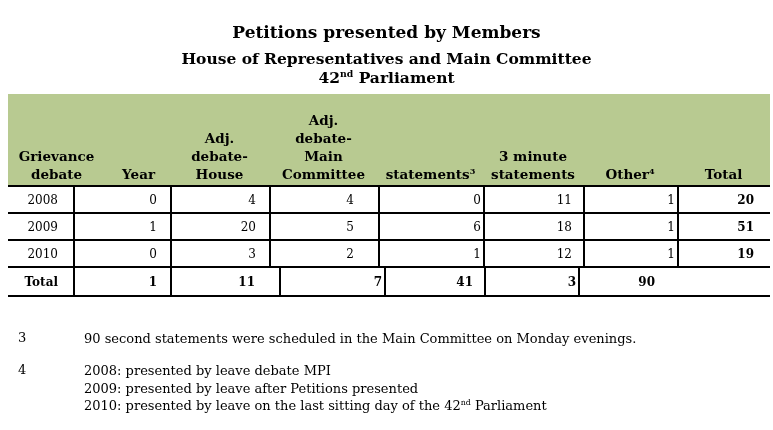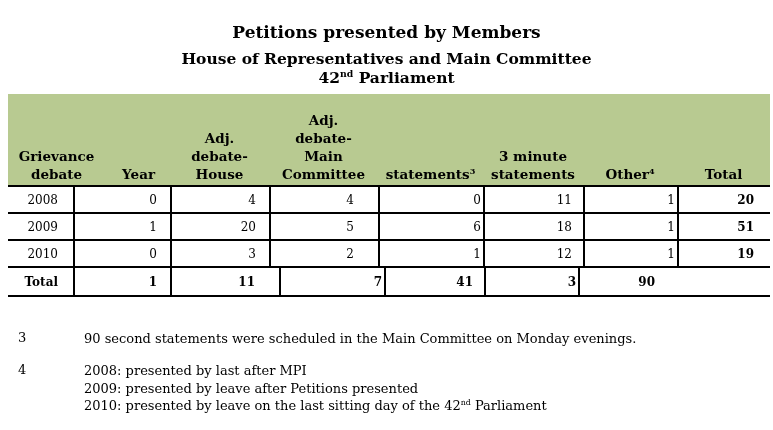--- a/index.html
+++ b/index.html
@@ -204,16 +204,16 @@
     <div class="td c8">90</div>
   </div>
 
 </div>
 
 <div id="fn3-marker" class="abs fn-marker">3</div>
 <div id="fn3-text" class="abs fn-text">90 second statements were scheduled in the Main Committee on Monday evenings.</div>
 
 <div id="fn4-marker" class="abs fn-marker">4</div>
 <div id="fn4-text" class="abs fn-text">
-  <div>2008: presented by last after MPI</div>
+  <div>2008: presented by leave debate MPI</div>
   <div>2009: presented by leave after Petitions presented</div>
   <div><span>2010: presented by leave on the last sitting day of the 42</span><span class="sup">nd</span><span> Parliament</span></div>
 </div>
 
 </body></html>

